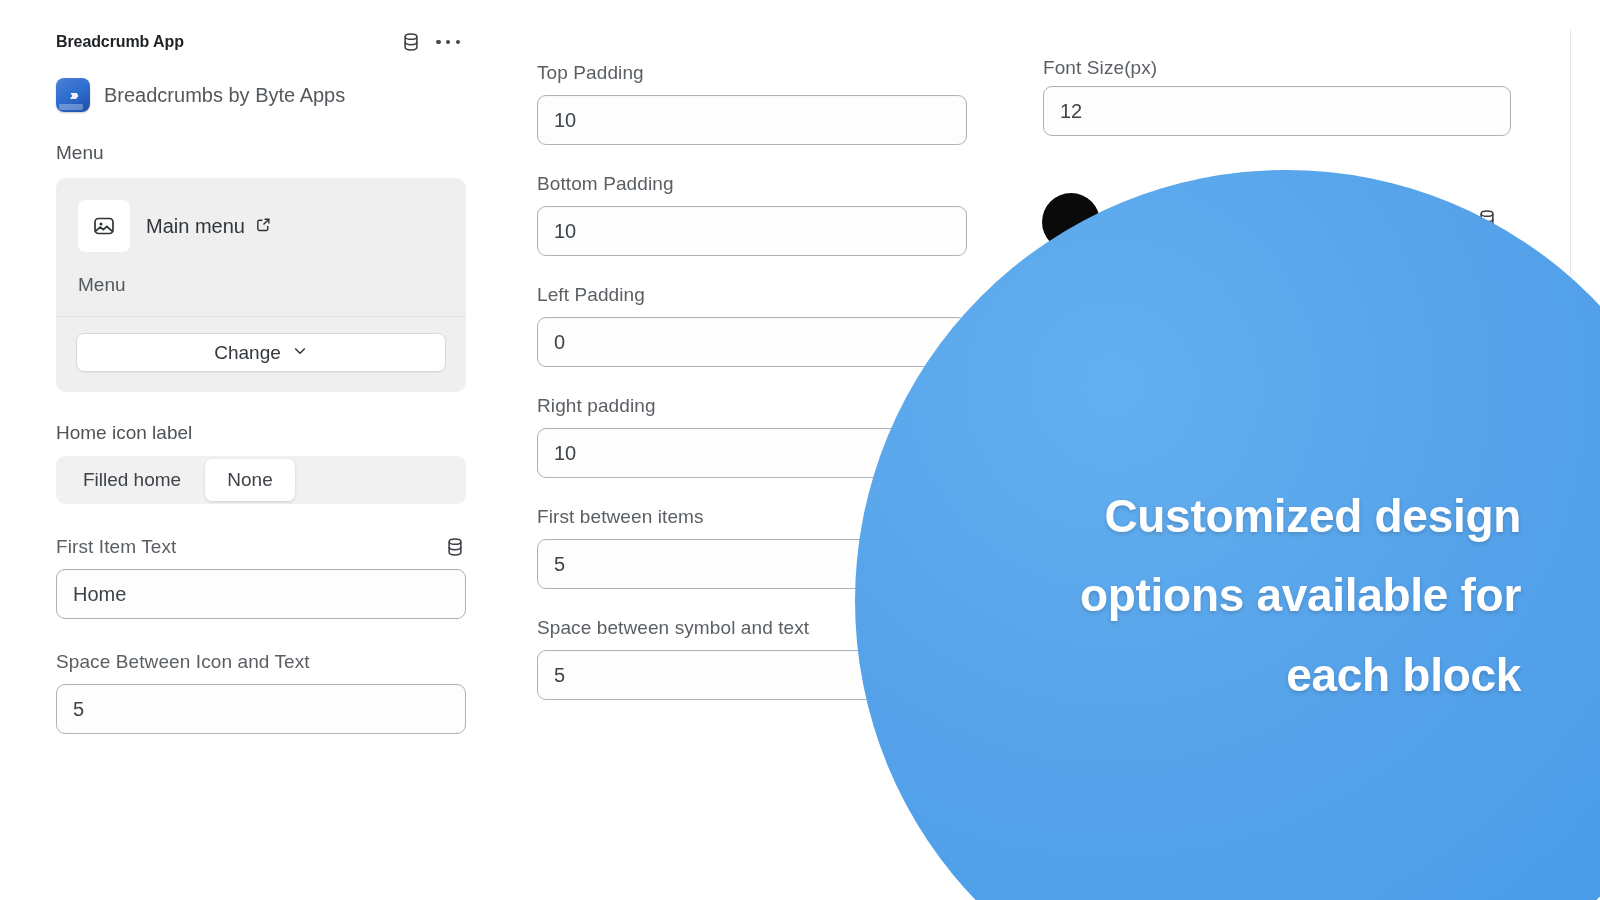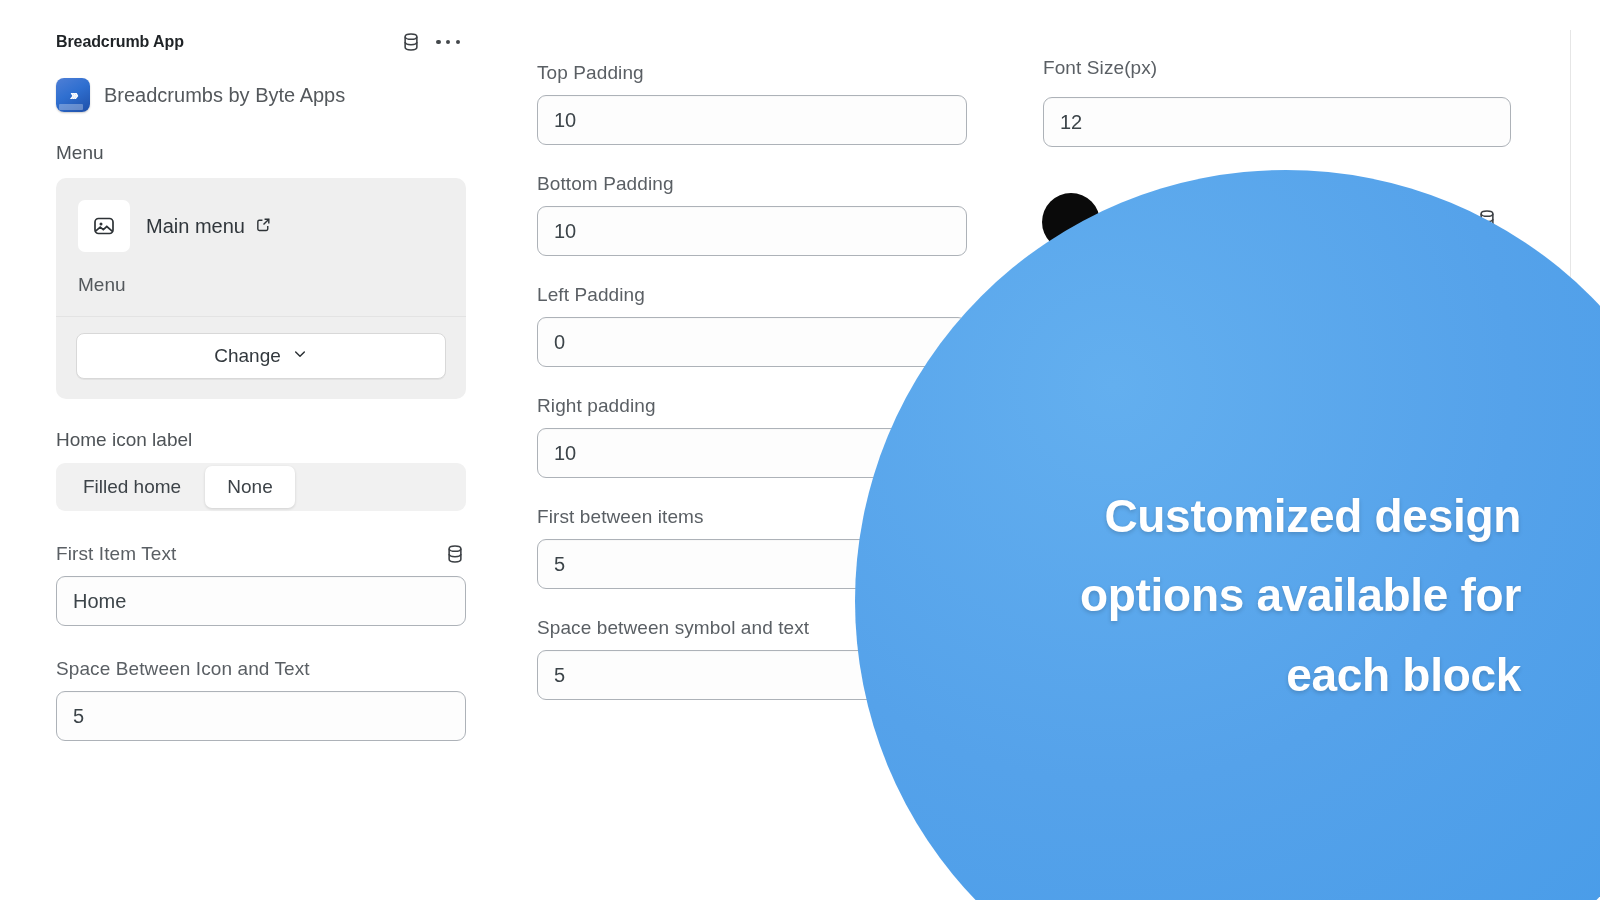--- a/index.html
+++ b/index.html
@@ -181,21 +181,21 @@
     margin-top: 22px;
     font-size: 19px;
     color: #53585c;
   }
   .menu-card-bottom {
     padding: 16px 20px 20px 20px;
   }
   .change-btn {
     width: 100%;
     box-sizing: border-box;
-    height: 46px;
+    height: 39px;
     border-radius: 8px;
     background: #ffffff;
     border: 1px solid #d8d8d8;
     box-shadow: 0 1px 0 rgba(0,0,0,0.05);
     display: flex;
     align-items: center;
     justify-content: center;
     gap: 11px;
     font-size: 19px;
     color: #32383d;
@@ -258,21 +258,21 @@
   .mf { margin-bottom: 28px; }
   .mf .text-input { margin-top: 11px; width: 430px; }
 
   
   .right-col {
     position: absolute;
     left: 1043px;
     top: 57px;
     width: 468px;
   }
-  .right-col .text-input { margin-top: 18px; width: 468px; }
+  .right-col .text-input { margin-top: 7px; width: 468px; }
 
   .swatch {
     position: absolute;
     left: 1042px;
     top: 193px;
     width: 58px;
     height: 58px;
     border-radius: 50%;
     background: #0a0a0a;
   }

